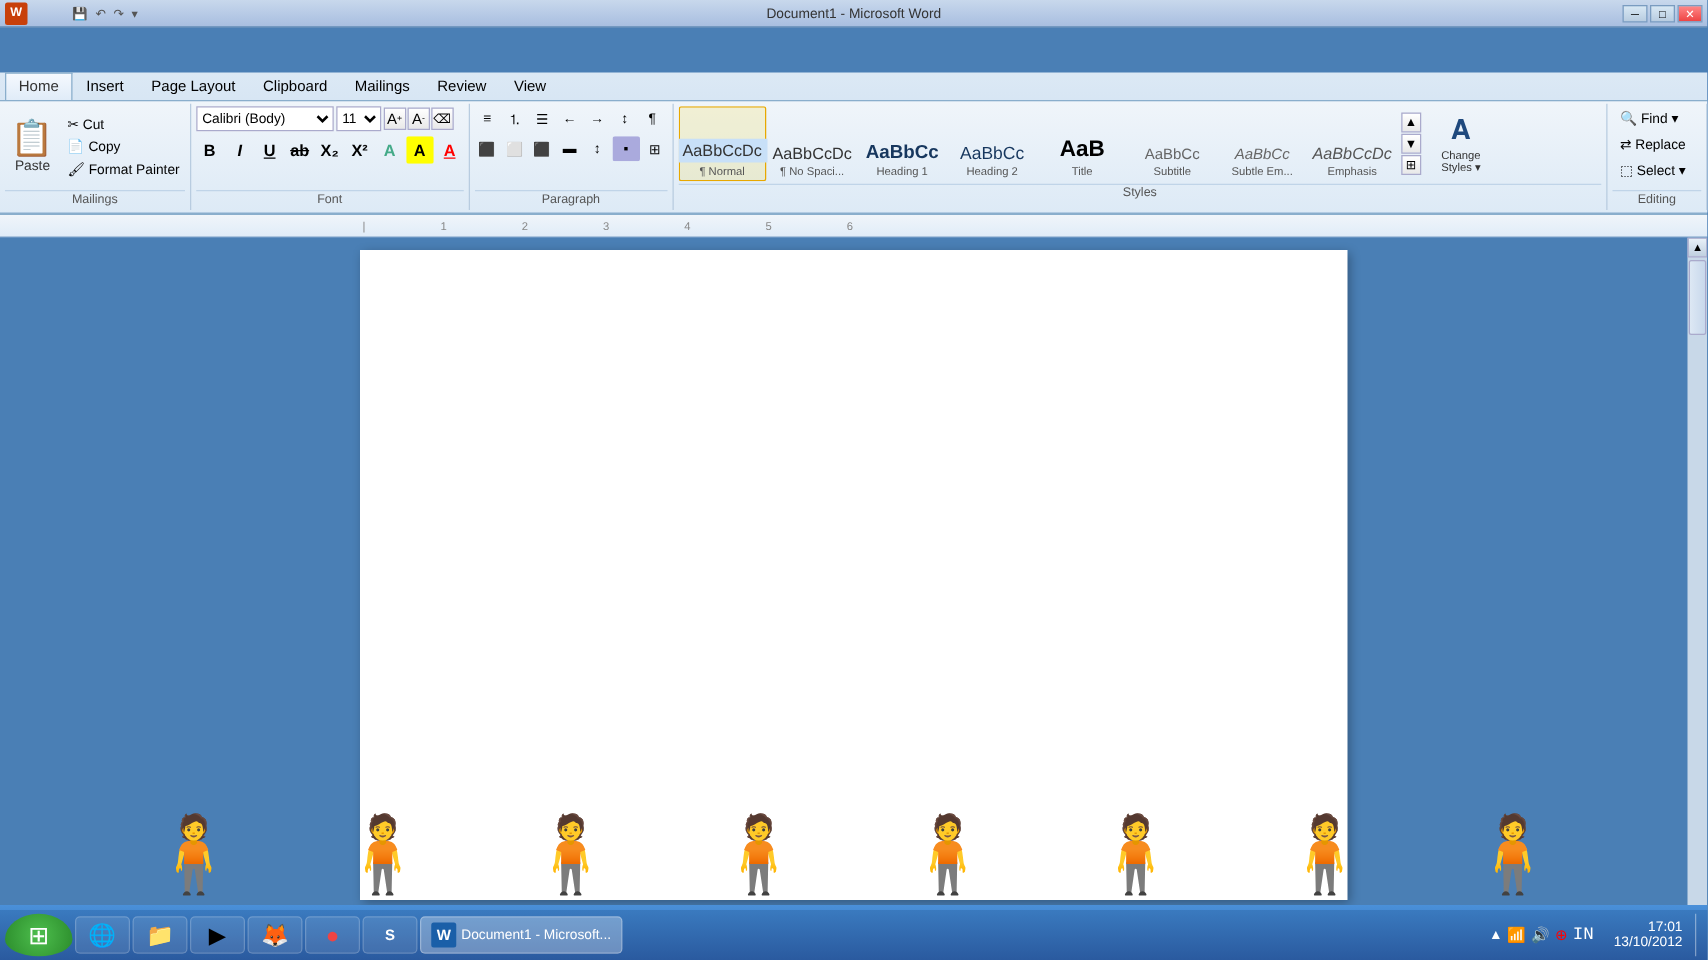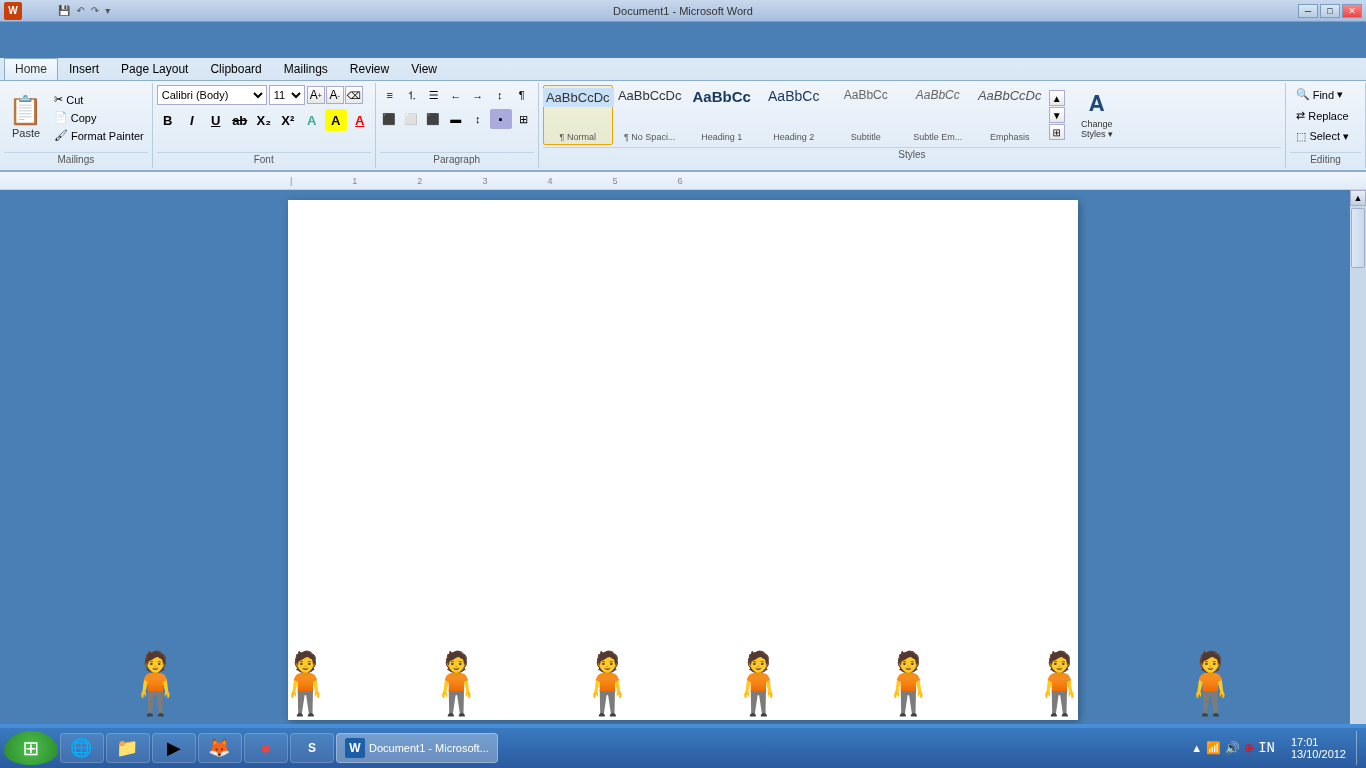--- a/index.html
+++ b/index.html
@@ -54,21 +54,21 @@
     .fmt-btn.italic { font-style: italic; }
 
     
     .para-group { min-width: 120px; }
     .para-row { display: flex; gap: 2px; margin-bottom: 2px; }
     .para-btn { width: 20px; height: 20px; border: 1px solid transparent; background: transparent; font-size: 11px; cursor: pointer; display: flex; align-items: center; justify-content: center; border-radius: 2px; }
 
     
     .styles-group { flex: 1; min-width: 400px; }
     .styles-gallery { display: flex; gap: 2px; align-items: center; overflow: hidden; }
-    .style-item { display: flex; flex-direction: column; align-items: center; justify-content: space-between; width: 70px; height: 60px; border: 1px solid transparent; cursor: pointer; border-radius: 2px; padding: 2px; }
+    .style-item { display: flex; flex-direction: column; align-items: center; justify-content: flex-end; width: 70px; height: 60px; border: 1px solid transparent; cursor: pointer; border-radius: 2px; padding: 2px; }
     .style-item.active { border-color: #e8a800; background: rgba(255,215,0,0.15); }
     .style-preview { font-size: 13px; color: #333; }
     .style-preview.h1 { font-size: 15px; color: #17375e; font-weight: bold; }
     .style-preview.h2 { font-size: 14px; color: #17375e; }
     .style-preview.title-style { font-size: 18px; font-weight: bold; color: #000; }
     .style-preview.subtitle-style { font-size: 11px; color: #888; }
     .style-name { font-size: 9px; color: #555; margin-top: 2px; text-align: center; }
     .styles-scroll { display: flex; flex-direction: column; gap: 1px; margin-left: 2px; }
     .scroll-arrow { width: 16px; height: 16px; border: 1px solid #aac; background: linear-gradient(to bottom,#fff,#e8e8e8); display: flex; align-items: center; justify-content: center; cursor: pointer; font-size: 10px; }
     .change-styles-btn { display: flex; flex-direction: column; align-items: center; justify-content: center; width: 60px; cursor: pointer; padding: 4px; border-radius: 2px; }
@@ -90,21 +90,21 @@
     
     .taskbar { position: absolute; bottom: 0; width: 100%; height: 40px; background: linear-gradient(to bottom, #3a7abf, #2a5a9f); display: flex; align-items: center; gap: 2px; padding: 0 4px; }
     .start-btn { width: 54px; height: 34px; background: radial-gradient(circle, #4dbe4d, #2a8a2a); border-radius: 50% 50% 50% 50% / 60% 60% 40% 40%; display: flex; align-items: center; justify-content: center; cursor: pointer; }
     .win-logo { font-size: 20px; color: white; }
     .taskbar-btn { height: 30px; min-width: 44px; border-radius: 4px; display: flex; align-items: center; justify-content: center; cursor: pointer; border: 1px solid rgba(255,255,255,0.2); }
     .taskbar-app { height: 30px; padding: 0 8px; border-radius: 4px; display: flex; align-items: center; gap: 4px; font-size: 11px; color: white; cursor: pointer; background: rgba(255,255,255,0.15); border: 1px solid rgba(255,255,255,0.3); }
     .taskbar-app.active { background: rgba(255,255,255,0.3); }
     .taskbar-app-icon { width: 20px; height: 20px; display: flex; align-items: center; justify-content: center; font-size: 14px; }
     .taskbar-right { margin-left: auto; display: flex; align-items: center; gap: 4px; color: white; font-size: 11px; }
     .sys-tray { display: flex; align-items: center; gap: 4px; padding: 0 6px; }
-    .clock { text-align: left; padding: 0 6px; font-size: 11px; }
+    .clock { text-align: right; padding: 0 6px; font-size: 11px; }
 
     
     .right-scrollbar { position: absolute; right: 0; top: 0; width: 16px; height: 100%; background: #c8d8e8; display: flex; flex-direction: column; align-items: center; }
     .scroll-arrow-btn { width: 16px; height: 16px; background: linear-gradient(to bottom,#e8f0f8,#c0d0e0); display: flex; align-items: center; justify-content: center; font-size: 9px; cursor: pointer; border: 1px solid #aac; }
     .scroll-thumb { width: 14px; height: 60px; background: linear-gradient(to right,#dde8f4,#c8d8ec); border: 1px solid #aac; border-radius: 2px; margin-top: 2px; cursor: pointer; }
 
     
     .chibi-area { position: absolute; bottom: 62px; left: 0; width: 100%; height: 120px; display: flex; align-items: flex-end; justify-content: space-around; padding: 0 80px; pointer-events: none; }
     .chibi { font-size: 80px; line-height: 1; }
 
@@ -244,20 +244,24 @@
         <div class="style-item">
           <div class="style-preview h1">AaBbCc</div>
           <div class="style-name">Heading 1</div>
         </div>
 
         <div class="style-item">
           <div class="style-preview h2">AaBbCc</div>
           <div class="style-name">Heading 2</div>
         </div>
 
+        <div class="style-item">
+          <div class="style-preview title-style">AaB</div>
+          <div class="style-name">Title</div>
+        </div>
 
         <div class="style-item">
           <div class="style-preview subtitle-style" style="font-size:12px;color:#666;">AaBbCc</div>
           <div class="style-name">Subtitle</div>
         </div>
 
         <div class="style-item">
           <div class="style-preview" style="font-size:12px;color:#666;font-style:italic;">AaBbCc</div>
           <div class="style-name">Subtle Em...</div>
         </div>

